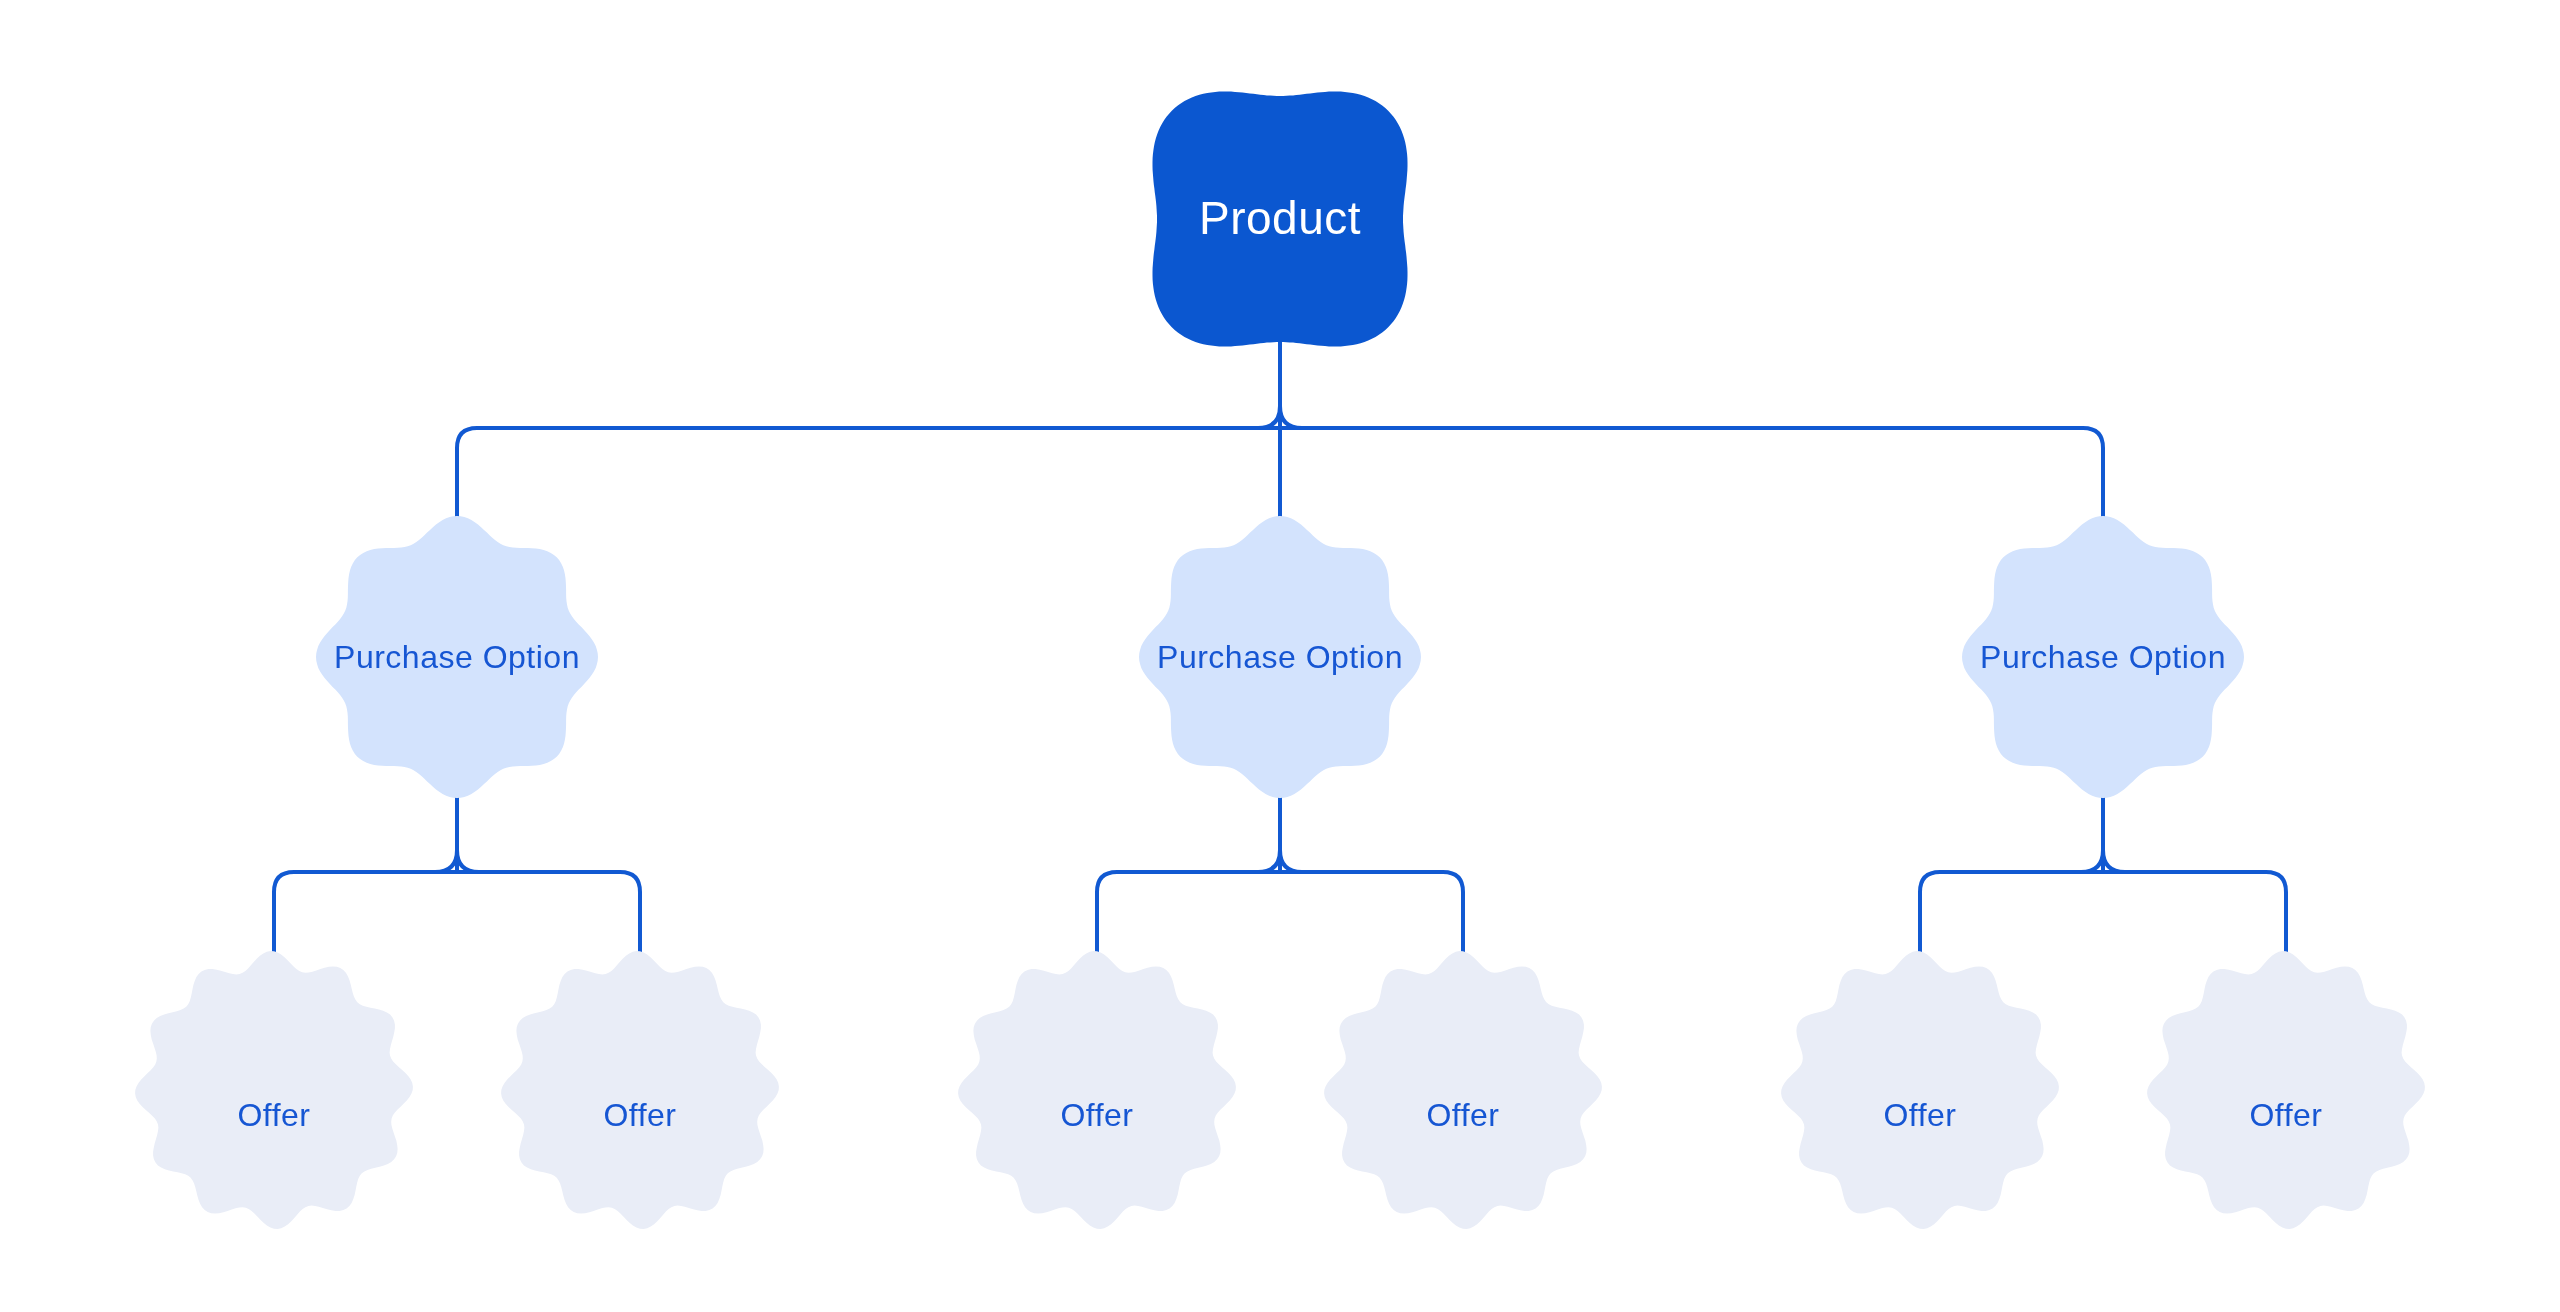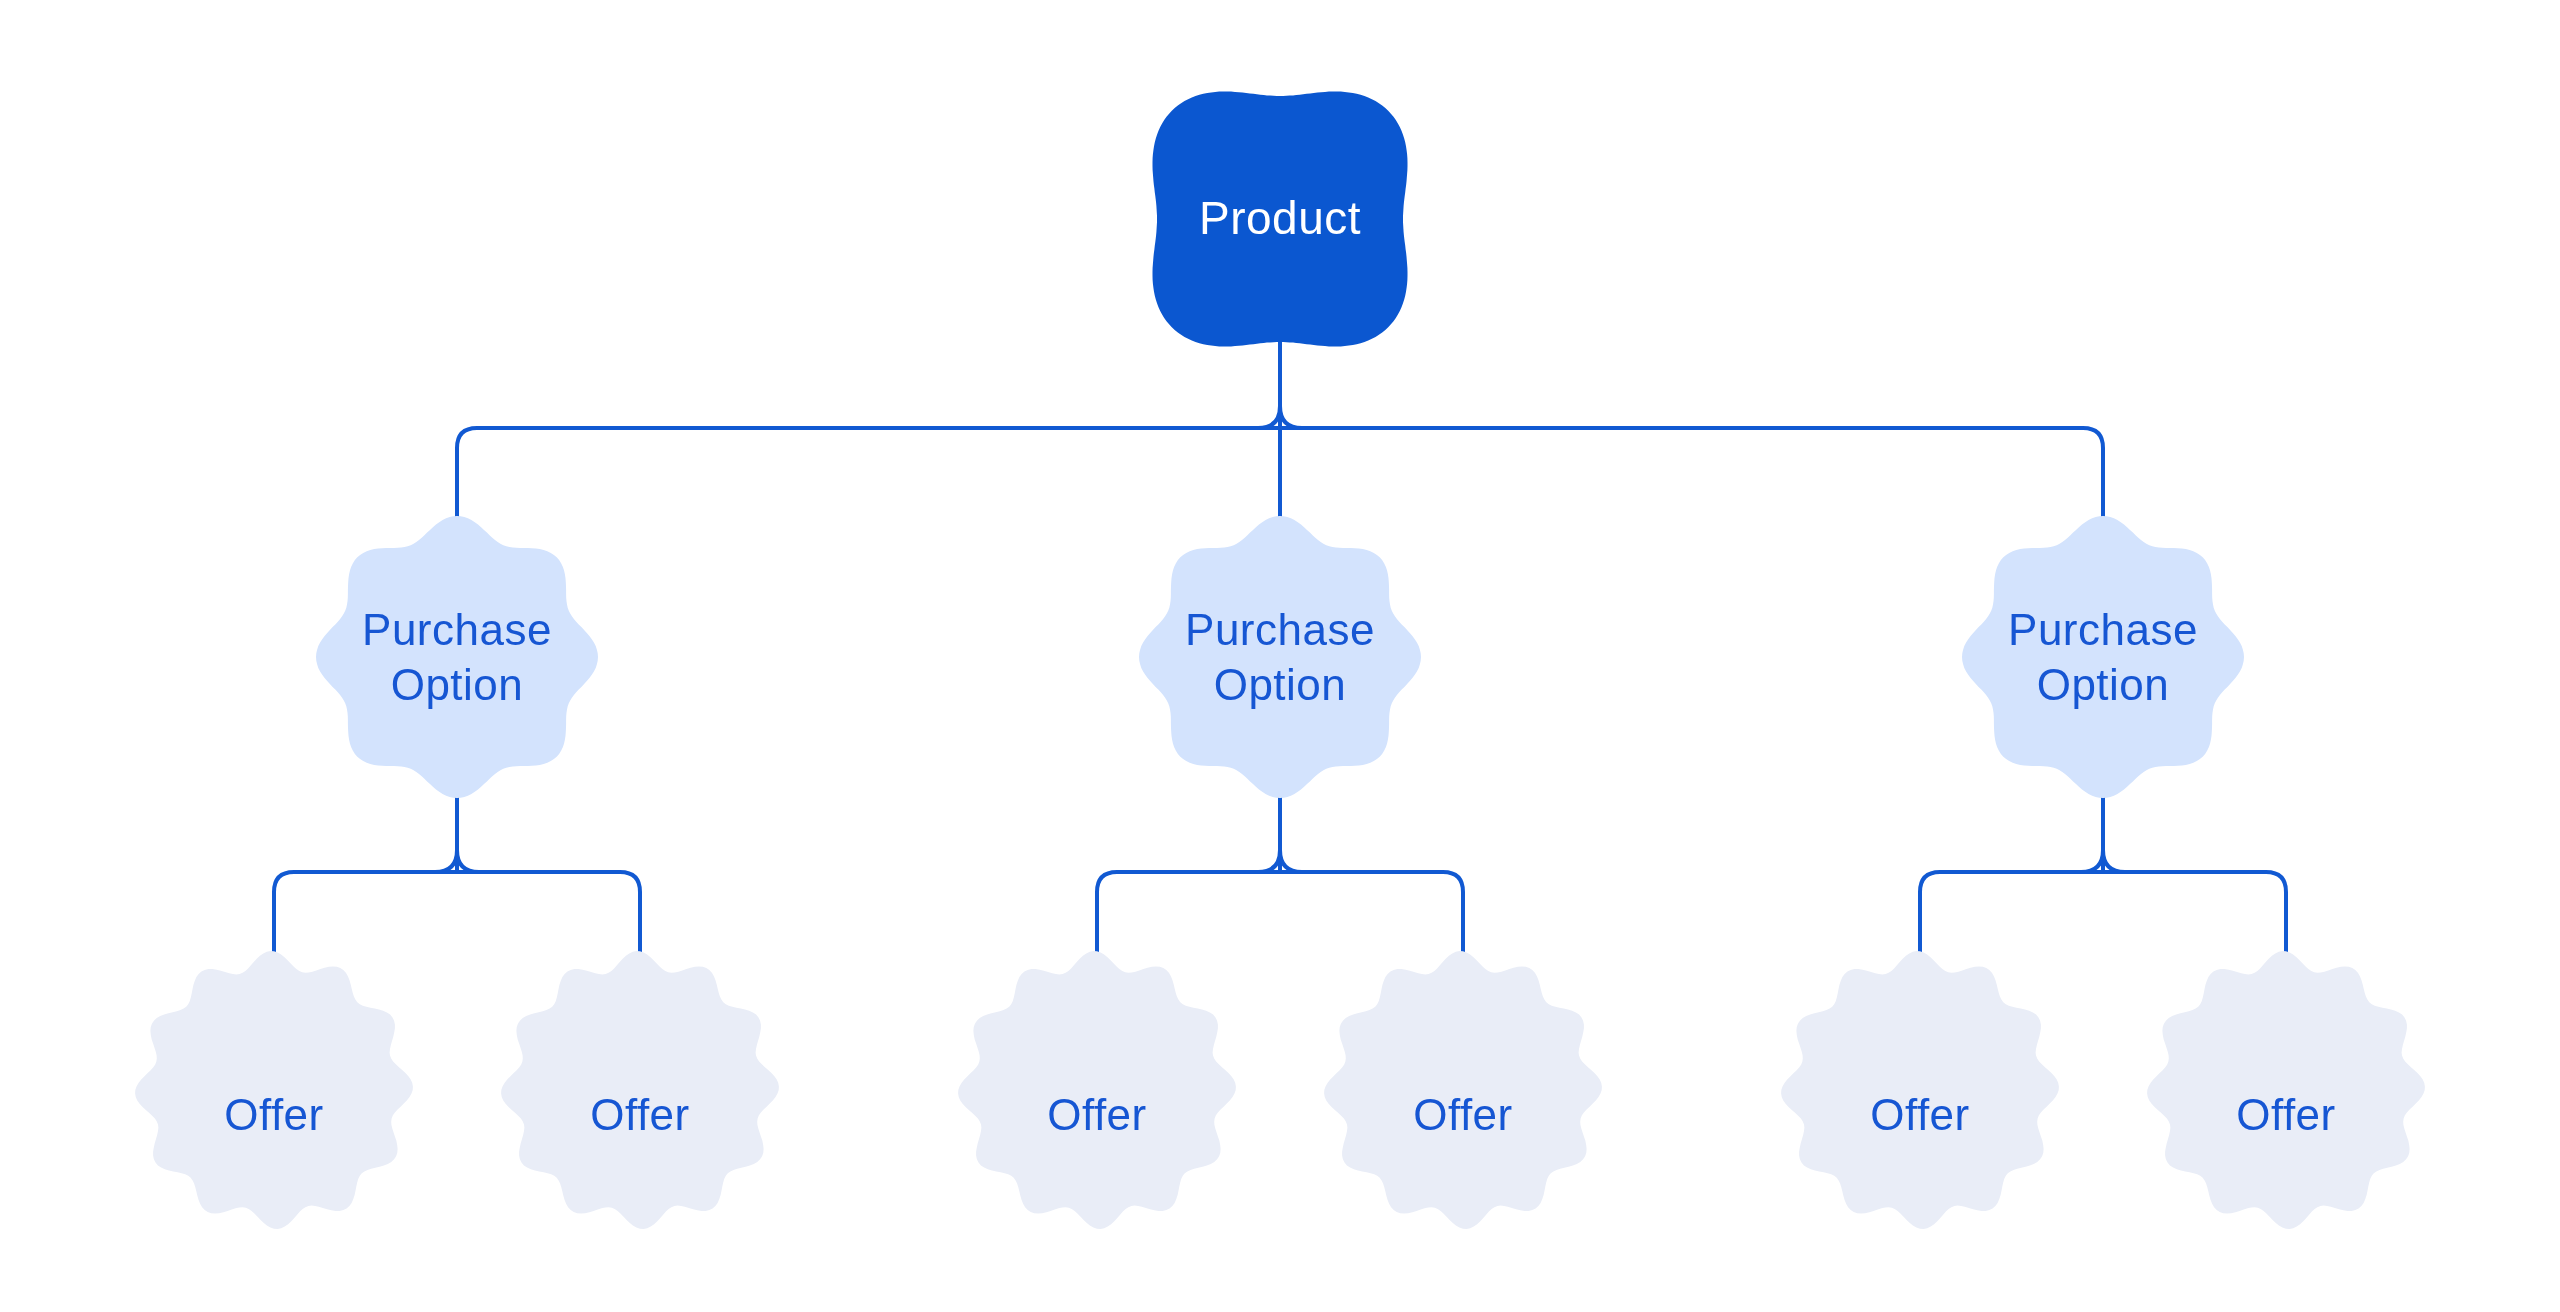--- a/index.html
+++ b/index.html
@@ -18,21 +18,21 @@
     height: 1312px;
     display: block;
   }
   .node-label {
     position: absolute;
     display: flex;
     align-items: center;
     justify-content: center;
     text-align: center;
     font-weight: 500;
-    font-size: 44px;
+    font-size: 32px;
     line-height: 1.26;
     color: #1656d3;
     pointer-events: none;
     letter-spacing: 0.5px;
   }
   .node-label.product {
     color: #ffffff;
     font-size: 46px;
   }
   .purchase-label-box { width: 280px; height: 280px; top: 517px; }

